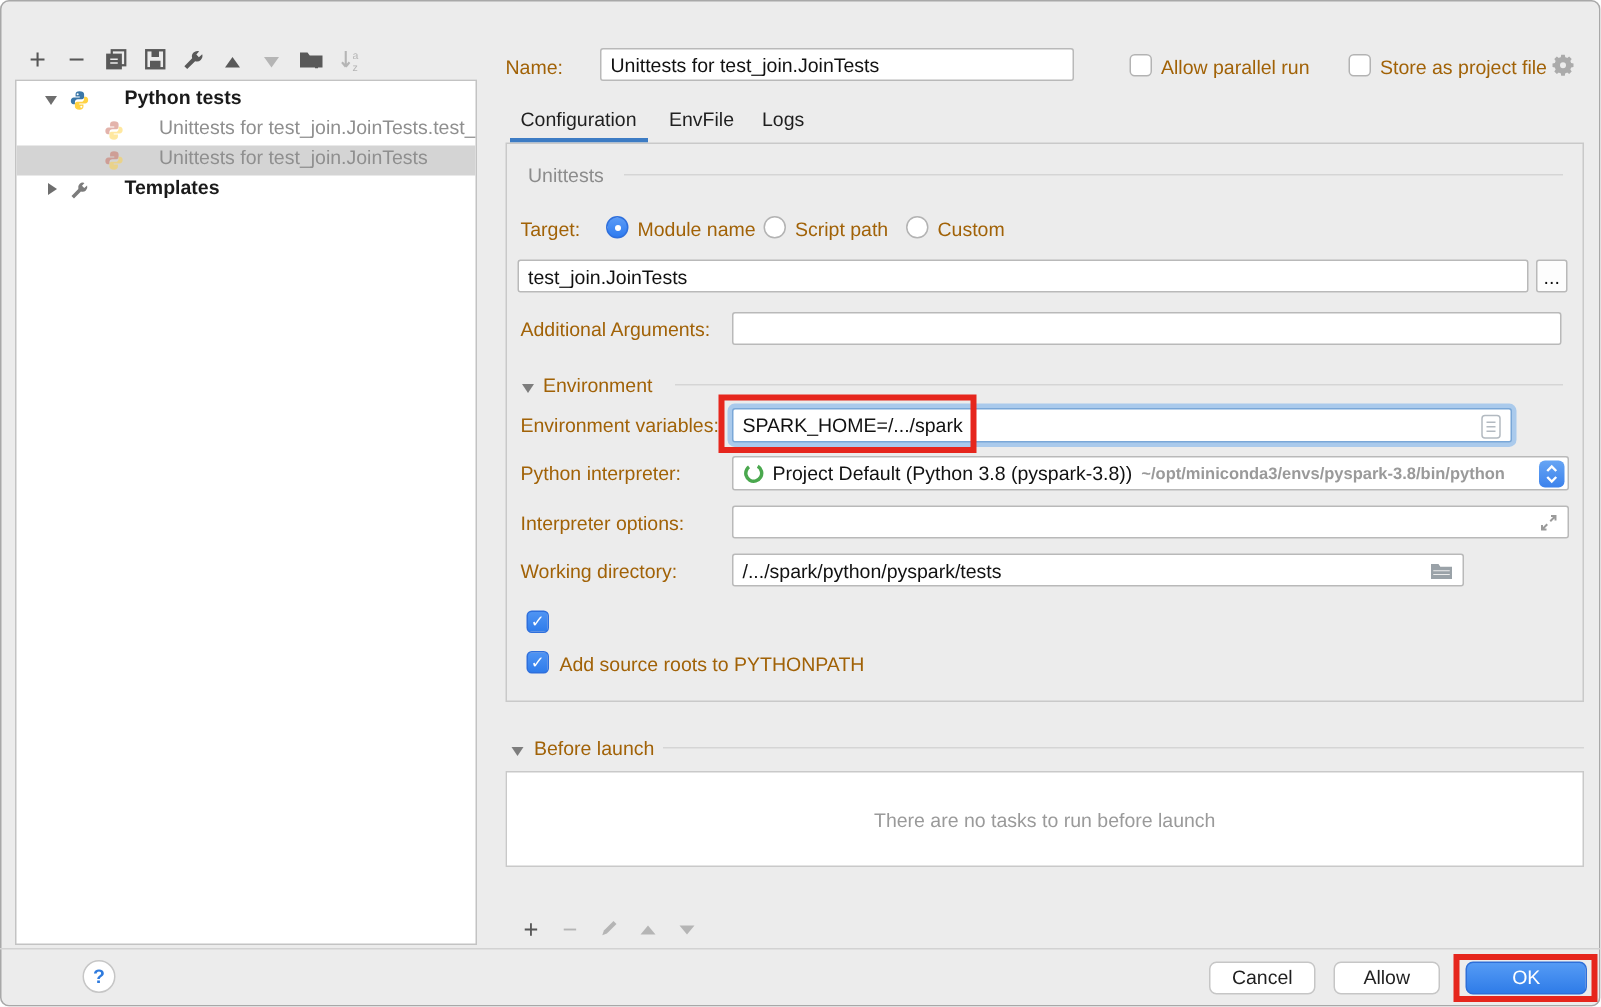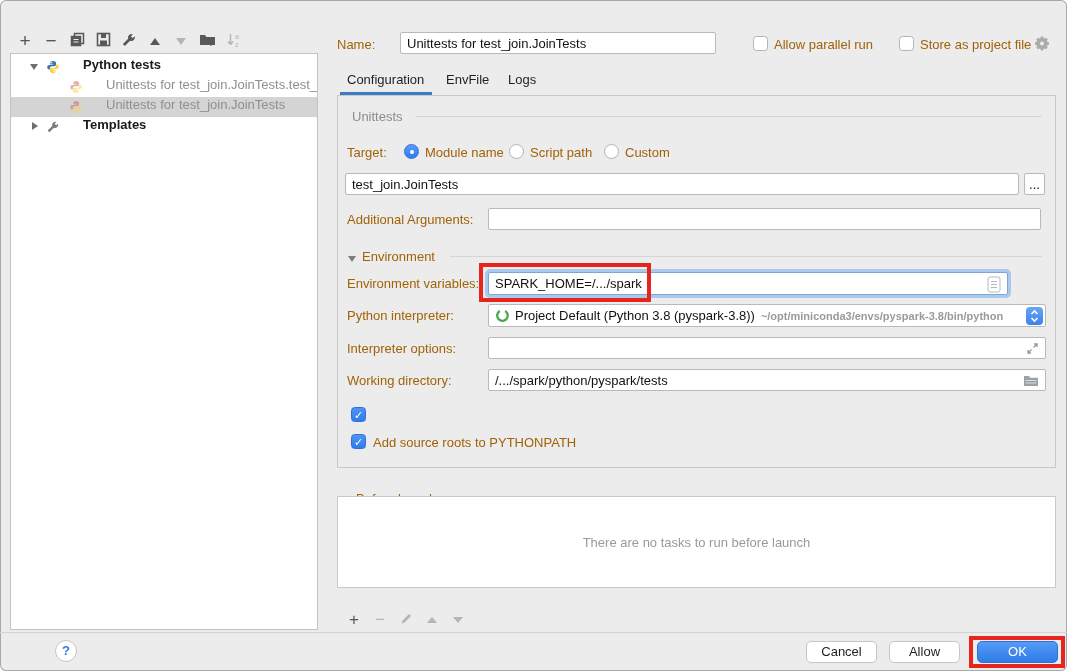--- a/index.html
+++ b/index.html
@@ -48,21 +48,21 @@
   .radio.on { background:linear-gradient(#5a9bf6,#2e7bf0); border-color:#2e6fdc; }
   .radio.on::after { content:""; position:absolute; left:4.5px; top:4.5px; width:4px; height:4px; border-radius:50%; background:#fff; }
   .tab { position:absolute; font-size:13px; color:#1f1f1f; }
   .tab-underline { position:absolute; height:3px; background:#3d7cc4; }
   .content-box { position:absolute; left:337px; top:95px; width:719px; height:373px; border:1px solid #c9c9c9; }
   .combo { padding-right:24px; }
   .stepper { position:absolute; right:2px; top:2px; width:17px; height:18px; border-radius:4px;
              background:linear-gradient(#67a5f4,#3c82ec); display:flex; align-items:center; justify-content:center; }
   .focus { border:1px solid #7aa7d7; box-shadow:0 0 0 3px #aacaec; }
   .redbox { position:absolute; border:4px solid #e6261d; pointer-events:none; z-index:9; background:transparent; }
-  .task-box { position:absolute; left:337px; top:496px; width:719px; height:92px; background:#fff;
+  .task-box { position:absolute; left:337px; top:514px; width:719px; height:64px; background:#fff;
               border:1px solid #c9c9c9; display:flex; align-items:center; justify-content:center; }
   .task-box span { color:#9a9a9a; font-size:13px; }
   .mtb { position:absolute; left:341px; top:611px; display:flex; }
   .mtb .tbi { width:26px; height:18px; }
   .btn { position:absolute; height:22px; border:1px solid #c6c6c6; border-radius:5px; background:#fff;
          font-size:13px; color:#1f1f1f; text-align:center; line-height:20px; }
   .btn.primary { background:linear-gradient(#559bf5,#2f7ce8); border-color:#2e6fd8; color:#fff; }
   .help-btn { position:absolute; left:55px; top:640px; width:22px; height:22px; border-radius:50%;
               background:#fff; border:1px solid #c6c6c6; color:#2f7bde; font-weight:bold;
               text-align:center; line-height:20px; font-size:13px; }
@@ -231,21 +231,21 @@
 
     <span class="lbl" style="left:9px;top:245px;">Interpreter options:</span>
     <div class="field" style="left:150px;top:241px;width:558px;height:22px;">
       <span></span>
       <span class="ricon" style="top:4px;"><svg width="13" height="13">
             <path stroke="#9a9a9a" stroke-width="1.3" fill="none" d="M8 2h3v3M11 2 7.5 5.5M5 11H2V8M2 11l3.5-3.5"></path>
           </svg></span>
     </div>
 
     <span class="lbl" style="left:9px;top:277px;">Working directory:</span>
-    <div class="field" style="left:150px;top:273px;width:558px;height:22px;">
+    <div class="field" style="left:150px;top:273px;width:488px;height:22px;">
       <span>/.../spark/python/pyspark/tests</span>
       <span class="ricon" style="top:5px;"><svg width="16" height="12">
             <path fill="#9aa2a8" d="M1 1h5l1.2 1.8H15V11H1z"></path>
             <path stroke="#ececec" d="M2.5 5.5h11M2.5 8h11" stroke-width=".8"></path>
           </svg></span>
     </div>
 
     <span class="cb on" style="left:13px;top:311px;"><span>✓</span></span>
     <span class="cb on" style="left:13px;top:338px;"><span>✓</span></span>
     <span class="lbl" style="left:35px;top:339px;">Add source roots to PYTHONPATH</span>

